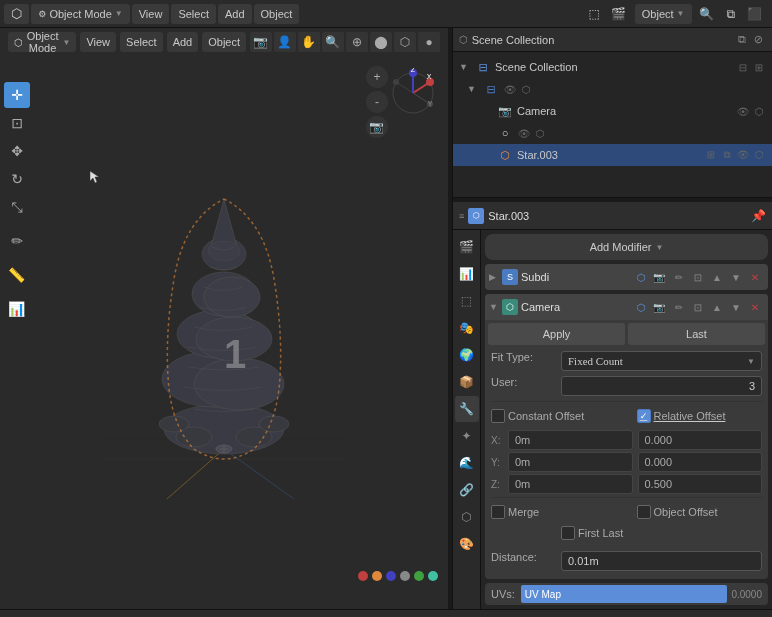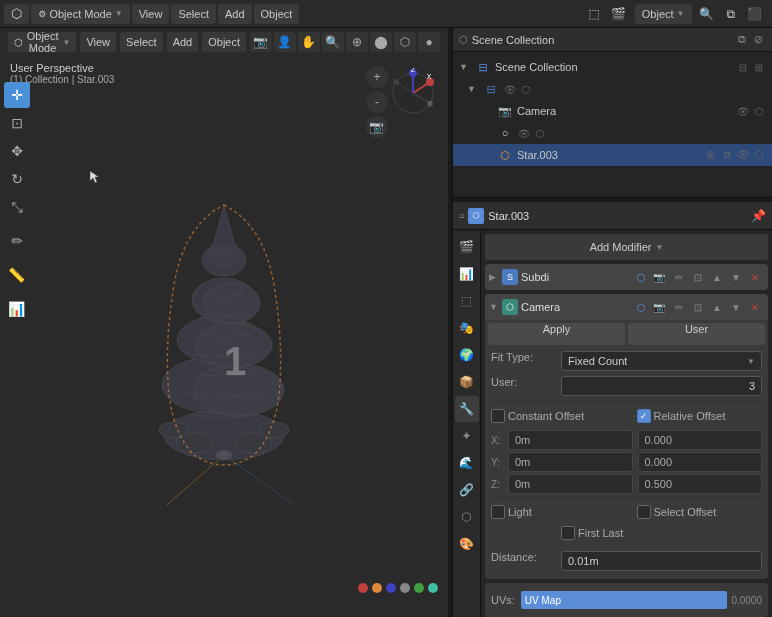--- a/index.html
+++ b/index.html
@@ -331,21 +331,21 @@
 
     
     .add-modifier-btn {
       width: 100%;
       height: 26px;
       background: #3a3a3a;
       border: none;
       color: #ccc;
       cursor: pointer;
       font-size: 11px;
-      border-radius: 3px;
+      border-radius: 8px;
       margin-bottom: 4px;
       display: flex;
       align-items: center;
       justify-content: center;
       gap: 4px;
     }
 
     
     .modifier-block {
       background: #3a3a3a;
@@ -405,20 +405,21 @@
     .apply-btn, .copy-btn {
       flex: 1;
       height: 22px;
       background: #4a4a4a;
       border: none;
       color: #ccc;
       cursor: pointer;
       font-size: 11px;
       border-radius: 3px;
       display: flex;
+      align-items: center;
       justify-content: center;
     }
 
     
     .modifier-content {
       padding: 3px 6px;
     }
     .mod-row {
       display: flex;
       align-items: flex-start;
@@ -440,20 +441,21 @@
       color: #ccc;
       font-size: 11px;
       display: flex;
       align-items: center;
       padding: 0 6px;
       cursor: text;
     }
     .mod-value.dropdown {
       cursor: pointer;
       justify-content: space-between;
+      font-family: Liberation Serif, serif;
     }
     .mod-value-num {
       flex: 1;
       height: 20px;
       background: #2a2a2a;
       border: 1px solid #555;
       border-radius: 3px;
       color: #ccc;
       font-size: 11px;
       display: flex;
@@ -520,21 +522,21 @@
       color: #888;
       width: 14px;
     }
 
     .divider { height: 1px; background: #333; margin: 3px 0; }
 
     .uvs-row {
       display: flex;
       align-items: center;
       padding: 2px 6px;
-      height: 34px;
+      height: 22px;
     }
     .uvs-label { font-size: 11px; color: #aaa; margin-right: 6px; }
 
     
     .bottom-bar {
       height: 28px;
       background: #2a2a2a;
       display: flex;
       align-items: center;
       padding: 0 8px;
@@ -684,24 +686,20 @@
           <button class="viewport-icon-btn">👤</button>
           <button class="viewport-icon-btn">✋</button>
           <button class="viewport-icon-btn">🔍</button>
           <button class="viewport-icon-btn">⊕</button>
           <button class="viewport-icon-btn">⬤</button>
           <button class="viewport-icon-btn">⬡</button>
           <button class="viewport-icon-btn">●</button>
         </div>
       </div>
 
-      <div class="viewport-info">
-        <div class="viewport-info-line1">User Perspective</div>
-        <div class="viewport-info-line2">(1) Collection | Star.003</div>
-      </div>
 
       <div class="left-toolbar">
         <button class="left-tool-btn active" title="Cursor">✛</button>
         <button class="left-tool-btn" title="Select">⊡</button>
         <button class="left-tool-btn" title="Move">✥</button>
         <button class="left-tool-btn" title="Rotate">↻</button>
         <button class="left-tool-btn" title="Scale">⤡</button>
         <div style="height:4px;"></div>
         <button class="left-tool-btn" title="Annotate">✏</button>
         <div style="height:4px;"></div>
@@ -939,21 +937,21 @@
                   <button class="mod-header-icon">▼</button>
                   <button class="mod-header-icon red-x">✕</button>
                 </div>
               </div>
 
               <div class="apply-copy-row">
                 <button class="apply-btn">
                   <span>Apply</span>
                 </button>
                 <button class="copy-btn">
-                  <span>User</span>
+                  <span>Last</span>
                 </button>
               </div>
 
               <div class="modifier-content">
 
                 <div class="mod-row">
                   <span class="mod-label">Fit Type:</span>
                   <div class="mod-value dropdown">
                     <span>Fixed Count</span>
                     <span style="font-size:8px; color:#888;">▼</span>
@@ -968,21 +966,21 @@
                   </div>
                 </div>
 
                 <div class="divider"></div>
 
                 <div class="checkbox-row">
                   <div class="checkbox-item">
                     <div class="cb-box"></div>
                     <span class="cb-label">Constant Offset</span>
                   </div>
-                  <div class="checkbox-item" style="margin-left:4px;">
+                  <div class="checkbox-item" style="margin-left:4px;text-decoration:underline;">
                     <div class="cb-box checked"></div>
                     <span class="cb-label">Relative Offset</span>
                   </div>
                 </div>
 
                 <div class="input-row">
                   <span class="input-label-sm">X:</span>
                   <div class="input-half">
                     <span>0m</span>
                   </div>
@@ -1009,25 +1007,25 @@
                   <div class="input-half" style="margin-left:2px;">
                     <span>0.500</span>
                   </div>
                 </div>
 
                 <div class="divider"></div>
 
                 <div class="checkbox-row">
                   <div class="checkbox-item">
                     <div class="cb-box"></div>
-                    <span class="cb-label">Light</span>
+                    <span class="cb-label">Merge</span>
                   </div>
                   <div class="checkbox-item" style="margin-left:4px;">
                     <div class="cb-box"></div>
-                    <span class="cb-label">Select Offset</span>
+                    <span class="cb-label">Object Offset</span>
                   </div>
                 </div>
 
                 <div class="mod-row">
                   <span class="mod-label"></span>
                   <div class="checkbox-item">
                     <div class="cb-box"></div>
                     <span class="cb-label">First Last</span>
                   </div>
                 </div>

